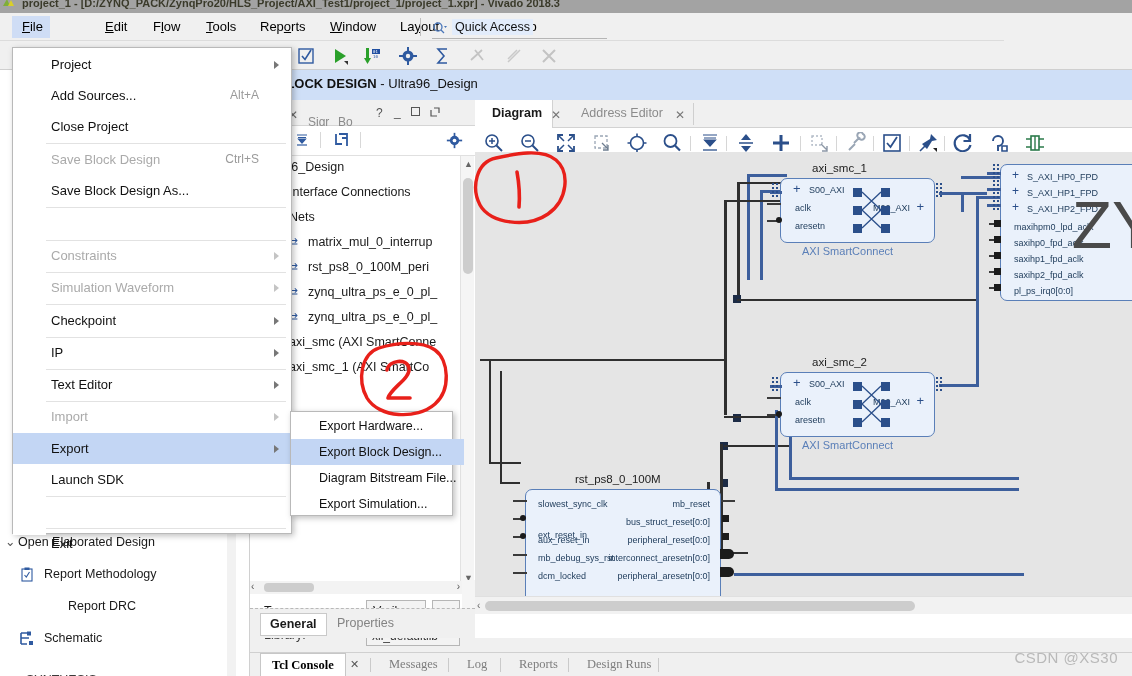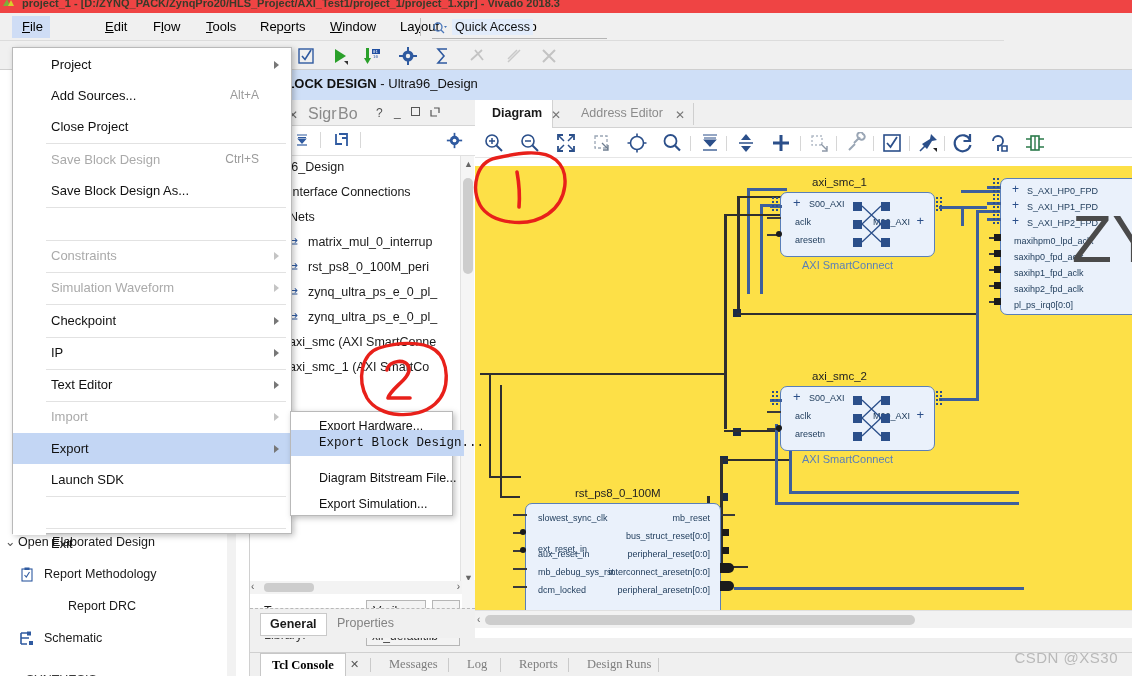--- a/index.html
+++ b/index.html
@@ -7,21 +7,21 @@
   body {
     width:1132px; height:676px; overflow:hidden;
     font-family:"Liberation Sans", sans-serif;
     font-size:12px; color:#1a1a1a;
     background:#f0f0f0;
     position:relative;
   }
   
   #titlebar {
     position:absolute; left:0; top:0; width:1132px; height:13px;
-    background:#ef4444; overflow:hidden;
+    background:#a3a3a3; overflow:hidden;
   }
   #titlebar .ttxt {
     position:absolute; left:22px; top:-3px; font-size:11px; color:#3a3a2a;
     white-space:nowrap; font-weight:bold;
   }
   #titlebar .tico {
     position:absolute; left:2px; top:-3px; width:14px; height:14px;
   }
   
   #menubar {
@@ -68,21 +68,21 @@
   #bd-header .bd-title b { font-weight:bold; }
   
   #bd-left {
     position:absolute; left:250px; top:100px; width:225px; height:538px;
     background:#ffffff; border-right:1px solid #cdcdcd;
   }
   #bdl-tabs {
     position:absolute; left:0; top:0; width:225px; height:26px; background:#f0f0f0;
     border-bottom:1px solid #d5d5d5;
   }
-  .bdl-tab { position:absolute; top:4px; font-size:16px; height:22px; line-height:20px; }
+  .bdl-tab { position:absolute; top:12px; font-size:12px; height:22px; line-height:20px; }
   #bdl-toolbar {
     position:absolute; left:0; top:26px; width:225px; height:30px;
     background:#fff; border-bottom:1px solid #e0e0e0;
   }
   #bdl-tree {
     position:absolute; left:0; top:56px; width:225px; height:430px; background:#fff;
     overflow:hidden;
   }
   .tree-row { position:absolute; left:0; height:23px; line-height:23px; font-size:12.5px; white-space:nowrap; }
   .tree-row .tlabel { position:absolute; top:0; }
@@ -118,21 +118,21 @@
   .dg-tab.sel { background:#fff; font-weight:bold; border-right:1px solid #d2d2d2; }
   .dg-tab.un { color:#8b8b8b; }
   .dg-x { position:absolute; top:8px; font-size:12px; color:#777; }
   #dg-toolbar {
     position:absolute; left:0; top:28px; width:657px; height:30px; background:#fff;
     border-bottom:1px solid #e6e6e6;
   }
   .dgi { position:absolute; top:4px; width:22px; height:22px; }
   .dg-sep { position:absolute; top:8px; width:1px; height:15px; background:#d6d6d6; }
   #canvas {
-    position:absolute; left:0; top:66px; width:657px; height:462px; background:#fde047;
+    position:absolute; left:0; top:52px; width:657px; height:462px; background:#e5e5e5;
     overflow:hidden;
   }
   #canvas-hscroll { position:absolute; left:0; bottom:0; width:657px; height:18px; background:#f2f2f2; border-top:1px solid #e0e0e0; }
   #canvas-hscroll .ch { position:absolute; left:10px; top:4px; width:430px; height:10px; background:#cdcdcd; border-radius:5px; }
   
   .blk { position:absolute; border:1px solid #5a7fb8; background:#eaf1fb; border-radius:7px; }
   .blk-title { position:absolute; font-size:11.5px; color:#222; white-space:nowrap; }
   .blk-sub { position:absolute; font-size:11px; color:#5a7fb8; white-space:nowrap; }
   .pin { position:absolute; font-size:9px; color:#24405f; white-space:nowrap; }
   .pinR { position:absolute; font-size:9px; color:#24405f; white-space:nowrap; text-align:right; }
@@ -859,21 +859,21 @@
   <div class="mi" style="top:480px;">
     <span>Exit</span>
   </div>
 </div>
 
 <div id="export-menu">
   <div id="export-gutter"></div>
   <div class="emi" style="top:1px;">
     <span>Export Hardware...</span>
   </div>
-  <div class="emi hl" style="top:18px;font-family:Liberation Mono, monospace;">
+  <div class="emi hl" style="top:27px;">
     <span>Export Block Design...</span>
   </div>
   <div class="emi" style="top:53px;">
     <span>Diagram Bitstream File...</span>
   </div>
   <div class="emi" style="top:79px;">
     <span>Export Simulation...</span>
   </div>
 </div>
 

